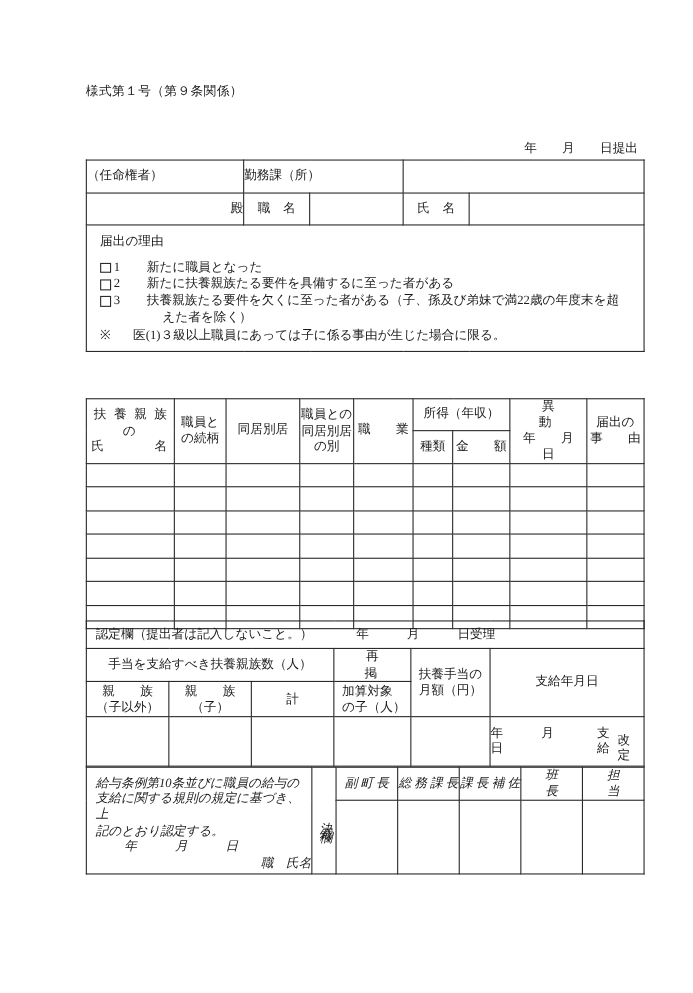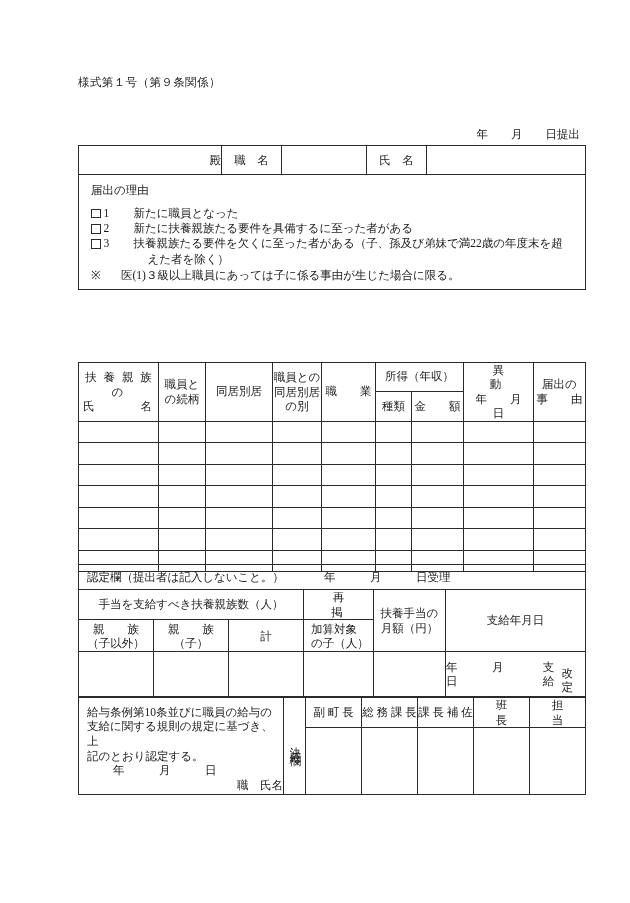--- a/index.html
+++ b/index.html
@@ -134,20 +134,25 @@
 
   <table class="tbl" style="left:78px; top:145px; width:507px;">
     <colgroup>
       <col style="width:143px">
         <col style="width:60px">
         <col style="width:85px">
       <col style="width:60px">
         <col style="width:159px">
     </colgroup>
     <tbody>
+        <tr>
+      <td class="l pad-l" style="height:29px;">（任命権者）</td>
+      <td class="l pad-l" colspan="2">勤務課（所）</td>
+      <td colspan="2"></td>
+    </tr>
     <tr>
       <td class="r pad-r" style="height:28px;">殿</td>
       <td class="c">職　名</td>
       <td></td>
       <td class="c">氏　名</td>
       <td></td>
     </tr>
     <tr>
       <td colspan="5" class="top" style="height:101px;">
         <div class="reason-wrap">
@@ -379,21 +384,21 @@
           <span class="stack2">
             <span>支給</span>
             <span style="margin-top:11px;">改定</span>
           </span>
         </div>
       </td>
     </tr>
   </tbody>
     </table>
 
-  <table class="tbl" style="left:78px; top:697px; width:507px;">
+  <table class="tbl" style="left:78px; top:697px; width:507px;font-style:italic;">
     <colgroup>
       <col style="width:205px">
         <col style="width:22px">
         <col style="width:56px">
       <col style="width:56px">
         <col style="width:56px">
         <col style="width:56px">
       <col style="width:56px">
     </colgroup>
     <tbody>

